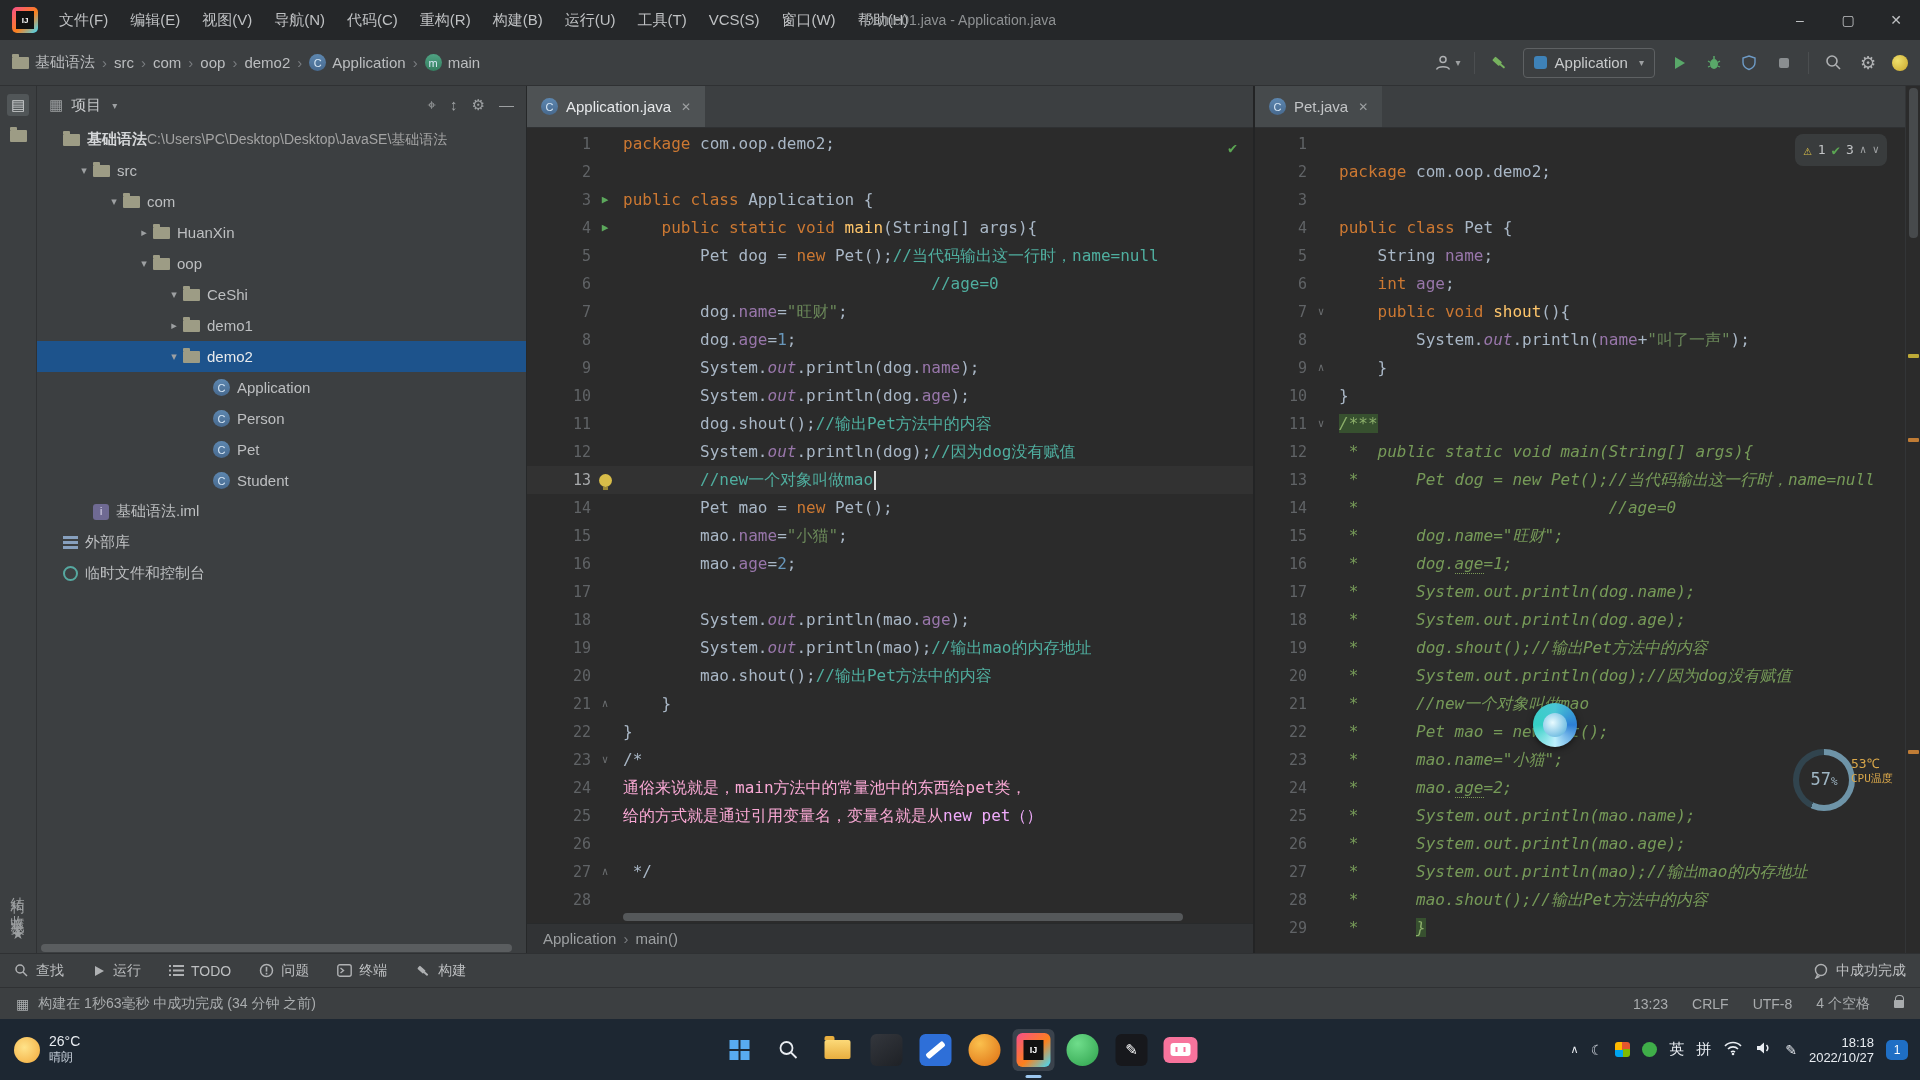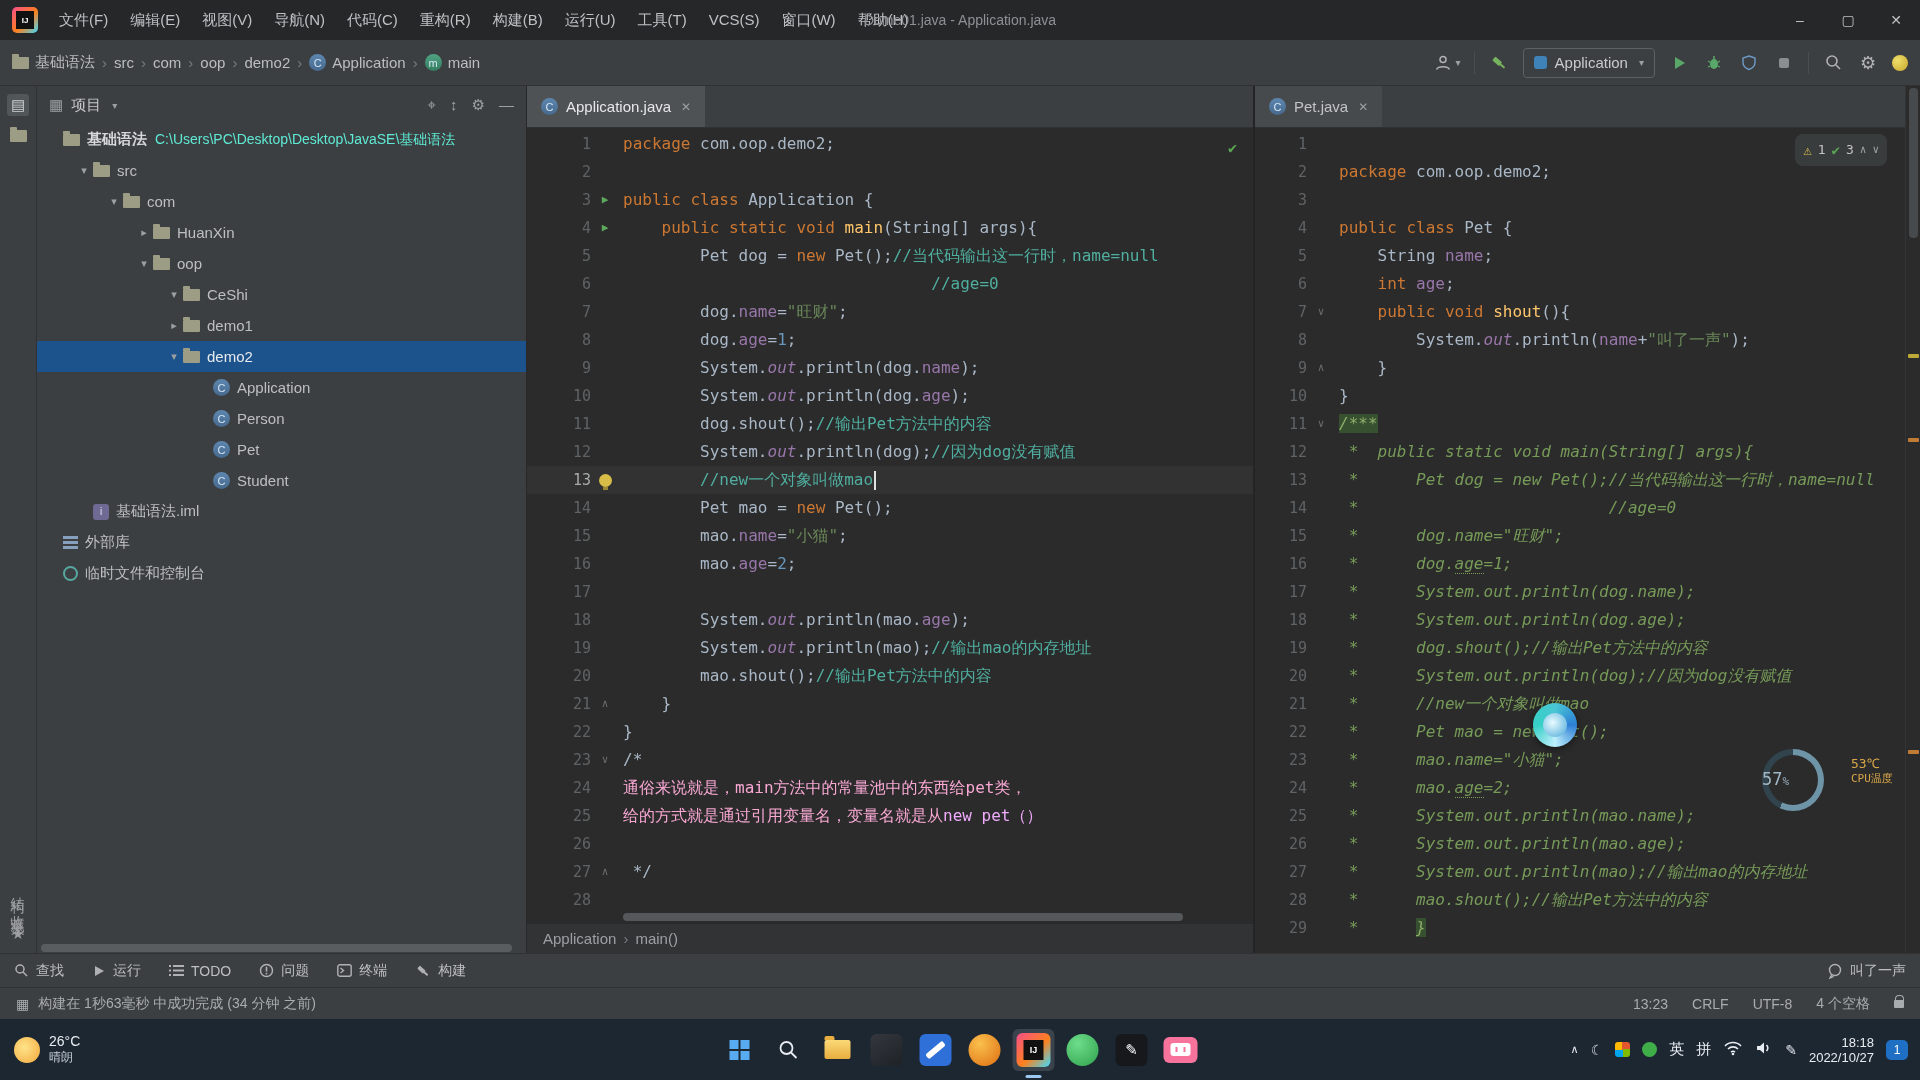--- a/index.html
+++ b/index.html
@@ -38,21 +38,21 @@
 .project{width:490px;flex:none;background:#3C3F41;border-right:1px solid #262829;display:flex;flex-direction:column;min-height:0}
 .proj-head{height:38px;flex:none;display:flex;align-items:center;gap:8px;padding:0 12px;font-size:15px;color:#C6C8CA}
 .ph-icon{color:#9DA0A2}
 .ph-icons{margin-left:auto;display:flex;gap:14px;color:#9DA0A2;font-size:15px}
 .tree{flex:1;overflow:hidden}
 .treerow{height:31px;display:flex;align-items:center;white-space:nowrap;font-size:15px;color:#BDBFC1;overflow:hidden}
 .treerow.sel{background:#1D538C;color:#E8EAEC}
 .chev{width:18px;flex:none;color:#9DA0A2;font-size:11px;text-align:center}
 .tlabel{margin-left:7px}
 .tlabel.bold{font-weight:bold;color:#D5D7D9}
-.textra{margin-left:8px;color:#5eead4;font-size:14px}
+.textra{color:#a3a3a3;font-size:14px}
 .cicon{width:17px;height:17px;flex:none;border-radius:50%;background:linear-gradient(180deg,#5D87B0,#47698E);color:#D6E6F4;font-size:11px;display:inline-flex;align-items:center;justify-content:center}
 .ficon{position:relative;width:17px;height:12px;flex:none;background:#9D9C85;border-radius:1px;display:inline-block}
 .ficon::before{content:"";position:absolute;top:-3px;left:0;width:7px;height:3px;background:#9D9C85;border-radius:1px 1px 0 0}
 .imlicon{width:16px;height:16px;flex:none;border-radius:3px;background:#6F6A93;color:#E3E0F2;font-size:10px;display:inline-flex;align-items:center;justify-content:center}
 .libicon{width:15px;height:13px;flex:none;display:inline-block;background:linear-gradient(#87A0BE 0 3px,transparent 3px 5px,#87A0BE 5px 8px,transparent 8px 10px,#87A0BE 10px 13px)}
 .scricon{width:15px;height:15px;flex:none;display:inline-block;border-radius:50%;border:2px solid #56A8A0}
 .proj-hscroll{height:10px;flex:none;position:relative}
 .proj-hscroll .thumb{position:absolute;left:4px;right:14px;top:1px;height:8px;border-radius:4px;background:#5A5D5F}
 
 .editors{flex:1;display:flex;min-width:0}
@@ -97,21 +97,21 @@
 .ecrumb{margin-right:0}
 .errstripe{width:15px;flex:none;background:#2B2B2B;border-left:1px solid #333537;position:relative}
 .vthumb{position:absolute;left:3px;top:2px;width:9px;height:150px;border-radius:4px;background:#474A4C}
 .mark{position:absolute;left:2px;width:11px;height:4px;border-radius:1px}
 .mark.my{background:#BDA937;top:268px}
 .mark.mo{background:#C07C35;top:352px}
 .mark.mo2{background:#C07C35;top:664px}
 
 .spinner{position:absolute;left:278px;top:575px;width:44px;height:44px;border-radius:50%;background:conic-gradient(#49C7D4,#2D7FD6,#BDEFFC,#35D0C5,#49C7D4);box-shadow:0 2px 6px rgba(0,0,0,.5)}
 .spinner::after{content:"";position:absolute;inset:10px;border-radius:50%;background:radial-gradient(circle at 40% 40%,#E8FBFF,#49A8D8)}
-.cpu-gauge{position:absolute;left:507px;top:621px;width:62px;height:62px;border-radius:50%;background:conic-gradient(#6E94A8 0 57%,#31444E 0);display:flex;align-items:center;justify-content:flex-start}
+.cpu-gauge{position:absolute;left:538px;top:621px;width:62px;height:62px;border-radius:50%;background:conic-gradient(#6E94A8 0 57%,#31444E 0);display:flex;align-items:center;justify-content:center}
 .cpu-gauge::before{content:"";position:absolute;inset:6px;border-radius:50%;background:#2B2B2B}
 .cpu-pct{position:relative;color:#9FB6C4;font-size:17px}
 .cpu-pct .pctsign{font-size:11px}
 .cpu-text{position:absolute;left:596px;top:628px;color:#D9A74A;font-size:13px;line-height:15px}
 .cpu-text .t2{font-size:11px}
 
 .bbar{height:34px;flex:none;background:#3C3F41;border-top:1px solid #2F3133;display:flex;align-items:center;padding:0 14px;gap:28px;font-size:14px;color:#BDBFC1}
 .bb-item{display:flex;align-items:center;gap:7px}
 .bb-ic svg{display:block}
 .bb-right{margin-left:auto;display:flex;align-items:center;gap:7px}
@@ -564,21 +564,21 @@
         </span>
         <span class="bb-label">构建</span>
       </div>
       <div class="bb-right">
         <span class="bb-ic">
           <svg width="16" height="16" viewBox="0 0 16 16">
             <circle cx="8" cy="7" r="5.5" fill="none" stroke="#AFB1B3" stroke-width="1.4"></circle>
             <path d="M4.5 12l-1.5 3 3.6-1.6" fill="none" stroke="#AFB1B3" stroke-width="1.4"></path>
           </svg>
         </span>
-        <span class="bb-label">叫了一声</span>
+        <span class="bb-label">中成功完成</span>
       </div>
     </div>
 
   <div class="statusbar">
     <div class="sb-msg">
       <span>▦</span>
       <span>构建在 1秒63毫秒 中成功完成 (34 分钟 之前)</span>
     </div>
     <div class="sb-right">
       <span>13:23</span>

